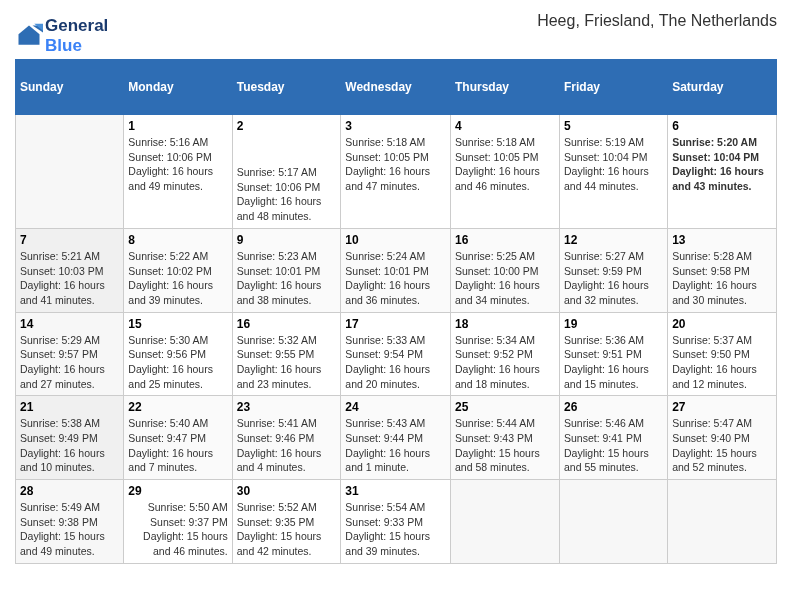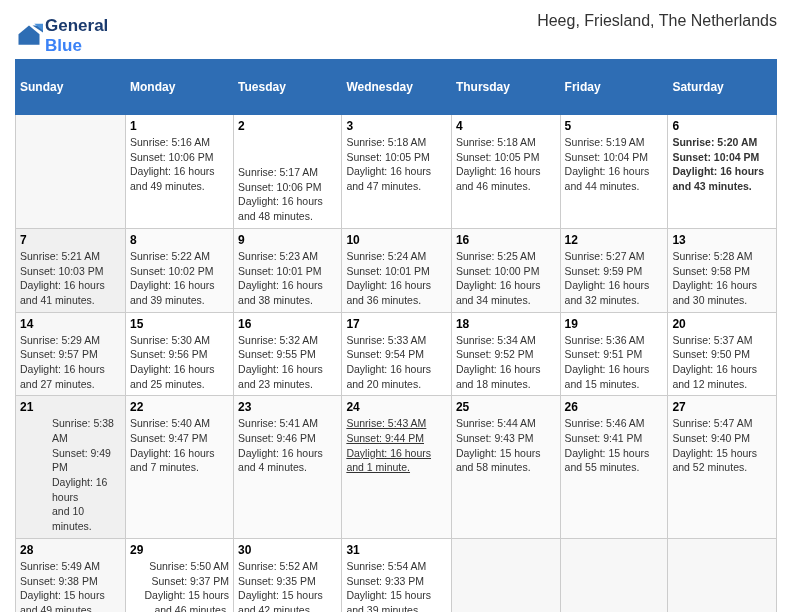--- a/index.html
+++ b/index.html
@@ -274,42 +274,42 @@
           <div class="day-number">20</div>
           <div class="day-info" style="white-space: pre-line;">Sunrise: 5:37 AM
 Sunset: 9:50 PM
 Daylight: 16 hours
 and 12 minutes.</div>
         </td>
       </tr>
       <tr>
         <td>
           <div class="day-number">21</div>
-          <div class="day-info" style="white-space: pre-line; margin-left: 32px;">Sunrise: 5:38 AM
+          <div class="day-info" style="white-space: pre-line;">Sunrise: 5:38 AM
 Sunset: 9:49 PM
 Daylight: 16 hours
 and 10 minutes.</div>
         </td>
         <td>
           <div class="day-number">22</div>
           <div class="day-info" style="white-space: pre-line;">Sunrise: 5:40 AM
 Sunset: 9:47 PM
 Daylight: 16 hours
 and 7 minutes.</div>
         </td>
         <td>
           <div class="day-number">23</div>
           <div class="day-info" style="white-space: pre-line;">Sunrise: 5:41 AM
 Sunset: 9:46 PM
 Daylight: 16 hours
 and 4 minutes.</div>
         </td>
         <td>
           <div class="day-number">24</div>
-          <div class="day-info" style="white-space: pre-line; text-decoration: underline;">Sunrise: 5:43 AM
+          <div class="day-info" style="white-space: pre-line;">Sunrise: 5:43 AM
 Sunset: 9:44 PM
 Daylight: 16 hours
 and 1 minute.</div>
         </td>
         <td>
           <div class="day-number">25</div>
           <div class="day-info" style="white-space: pre-line;">Sunrise: 5:44 AM
 Sunset: 9:43 PM
 Daylight: 15 hours
 and 58 minutes.</div>

